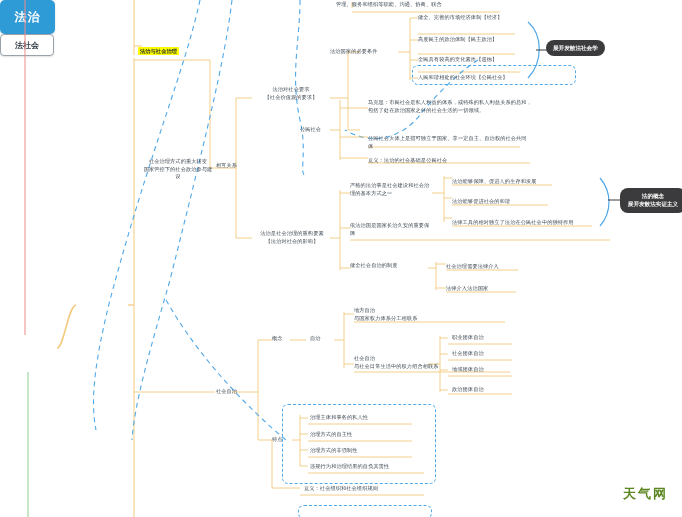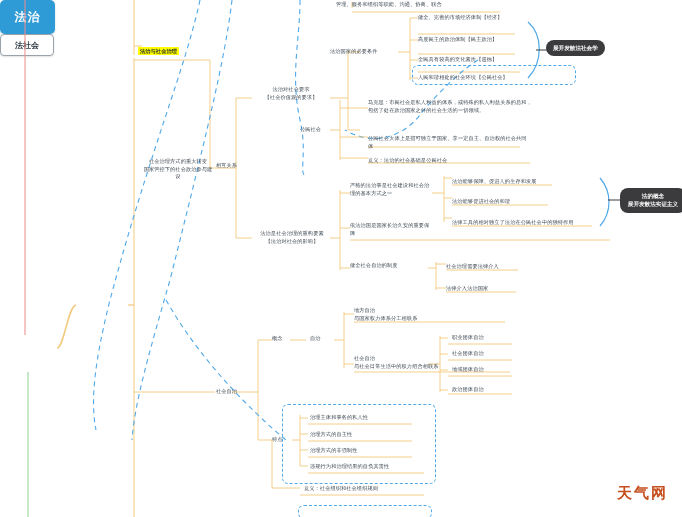--- a/index.html
+++ b/index.html
@@ -70,22 +70,22 @@
   }
   .bluebox{
     position:absolute;
     border:1px dashed #4fa8e8;
     border-radius:6px;
     background:rgba(255,255,255,0);
   }
   .watermark{
     position:absolute;
     right:14px;bottom:14px;
-    color:#c2410c;
-    font-size:15px;
+    color:#4d7c0f;
+    font-size:13px;
     font-weight:bold;
     letter-spacing:2px;
     opacity:.92;
   }
 </style>
 </head>
 <body>
 
 <div id="canvas">
 

